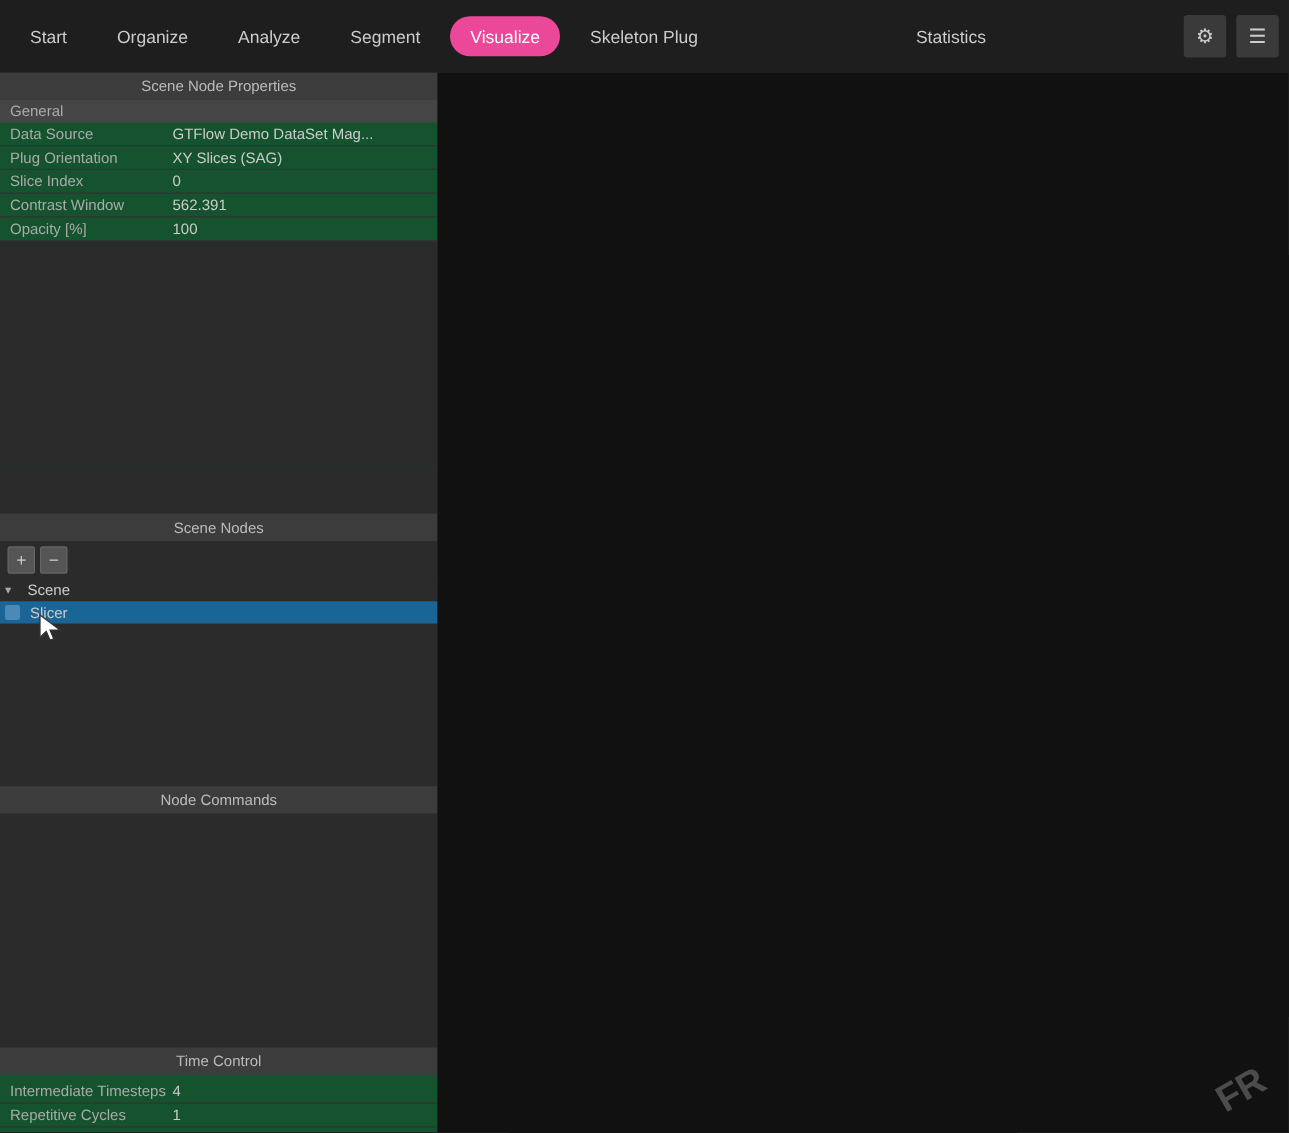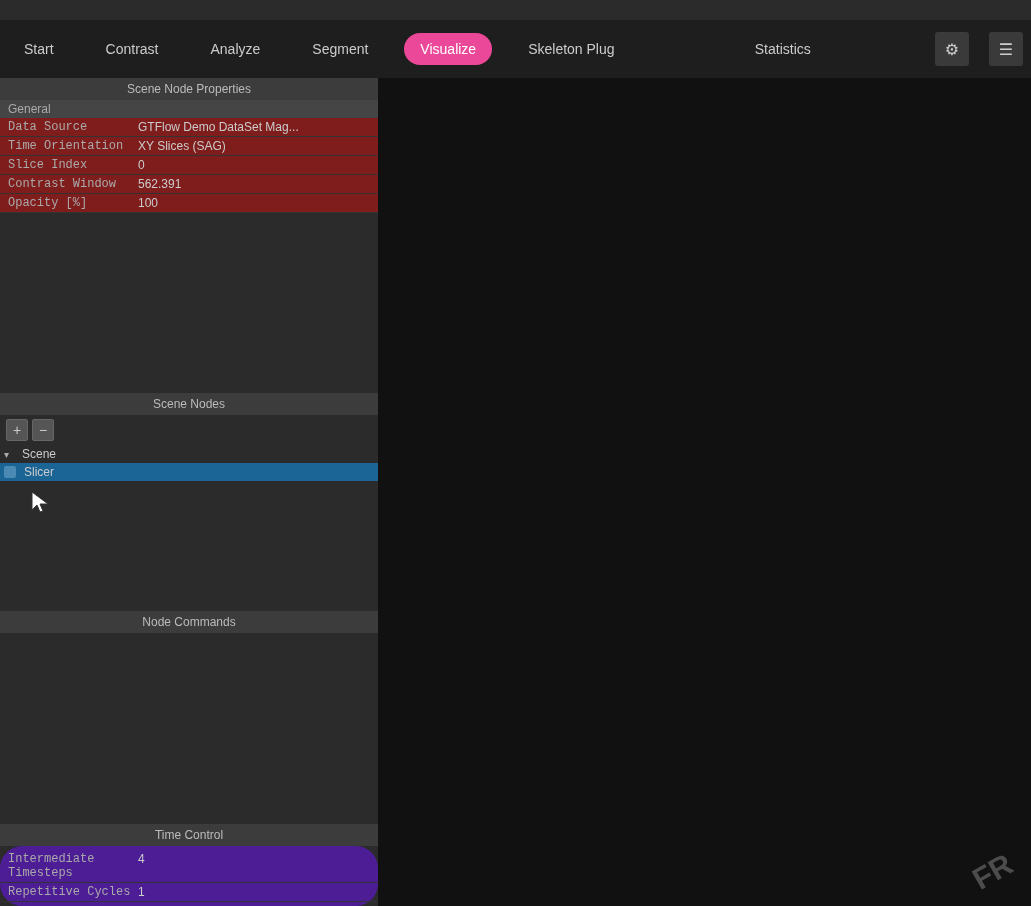--- a/index.html
+++ b/index.html
@@ -15,23 +15,22 @@
       flex-direction: column;
     }
 
     
     .top-nav {
       background: #1e1e1e;
       display: flex;
       align-items: center;
       height: 58px;
       padding: 0 8px;
-      gap: 20px;
-      flex-shrink: 0;
-      margin-top: 20px;
+      gap: 8px;
+      flex-shrink: 0;
     }
     .nav-item {
       color: #ccc;
       padding: 8px 16px;
       cursor: pointer;
       font-size: 14px;
       border-radius: 3px;
       white-space: nowrap;
     }
     .nav-item.active {
@@ -56,21 +55,21 @@
 
     
     .main-content {
       display: flex;
       flex: 1;
       overflow: hidden;
     }
 
     
     .left-panel {
-      width: 378px;
+      width: 350px;
       flex-shrink: 0;
       display: flex;
       flex-direction: column;
       background: #2b2b2b;
     }
 
     
     .section-header {
       background: #3c3c3c;
       color: #bbb;
@@ -83,54 +82,54 @@
     
     .properties-panel {
       flex: 0 0 auto;
       min-height: 300px;
       display: flex;
       flex-direction: column;
     }
     .properties-content {
       flex: 1;
       overflow: auto;
-      background: #7f1d1d;
+      background: #14532d;
     }
     .prop-group-header {
       background: #454545;
       color: #aaa;
       padding: 2px 8px;
       font-size: 12px;
     }
     .prop-row {
       display: flex;
       padding: 2px 8px;
       border-bottom: 1px solid #333;
     }
     .prop-label {
       color: #aaa;
       width: 130px;
       flex-shrink: 0;
-      font-family: Liberation Mono, monospace;
     }
     .prop-value {
       color: #ccc;
       flex: 1;
       overflow: hidden;
       text-overflow: ellipsis;
       white-space: nowrap;
     }
     .properties-empty {
       flex: 1;
       background: #2b2b2b;
     }
 
     
     .scene-nodes-panel {
       flex: 0 0 auto;
+      margin-top: 38px;
     }
     .scene-nodes-toolbar {
       background: #2b2b2b;
       padding: 4px 6px;
       display: flex;
       gap: 4px;
       align-items: center;
     }
     .scene-nodes-btn {
       background: #555;
@@ -187,23 +186,22 @@
     .commands-content {
       flex: 1;
       background: #2b2b2b;
     }
 
     
     .time-control-panel {
       flex-shrink: 0;
     }
     .time-control-content {
-      background: #4c1d95;
+      background: #14532d;
       padding: 4px 0;
-      border-radius: 22px;
     }
 
     
     .right-panel {
       flex: 1;
       background: #111;
       position: relative;
     }
 
     
@@ -224,21 +222,21 @@
       left: 30px;
       pointer-events: none;
       z-index: 100;
     }
   </style>
 </head>
 <body>
 
 <nav class="top-nav">
   <div class="nav-item">Start</div>
-  <div class="nav-item">Contrast</div>
+  <div class="nav-item">Organize</div>
   <div class="nav-item">Analyze</div>
   <div class="nav-item">Segment</div>
   <div class="nav-item active">Visualize</div>
   <div class="nav-item">Skeleton Plug</div>
   <div class="nav-spacer"></div>
   <div class="nav-item">Statistics</div>
   <div class="nav-spacer"></div>
   <button class="nav-icon-btn">
     <span>⚙</span>
   </button>
@@ -254,21 +252,21 @@
     <div class="properties-panel">
       <div class="section-header">Scene Node Properties</div>
       <div class="properties-content">
 
         <div class="prop-group-header">General</div>
         <div class="prop-row">
           <span class="prop-label">Data Source</span>
           <span class="prop-value">GTFlow Demo DataSet Mag...</span>
         </div>
         <div class="prop-row">
-          <span class="prop-label">Time Orientation</span>
+          <span class="prop-label">Plug Orientation</span>
           <span class="prop-value">XY Slices (SAG)</span>
         </div>
         <div class="prop-row">
           <span class="prop-label">Slice Index</span>
           <span class="prop-value">0</span>
         </div>
 
         <div class="prop-row">
           <span class="prop-label">Contrast Window</span>
           <span class="prop-value">562.391</span>

